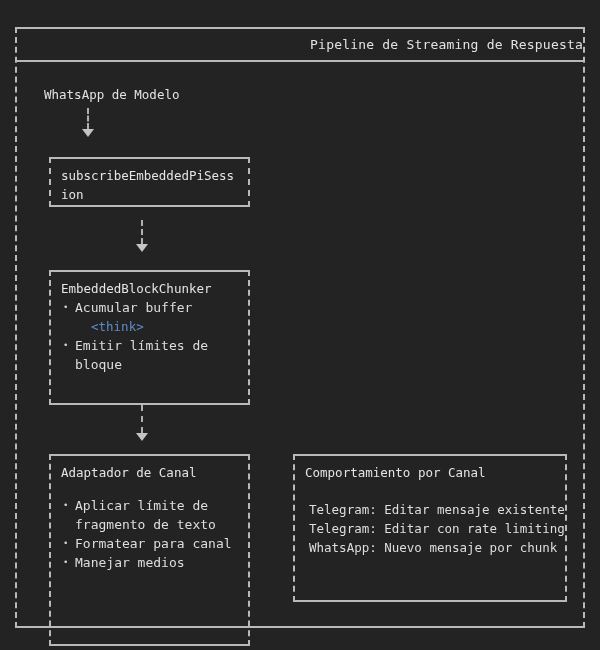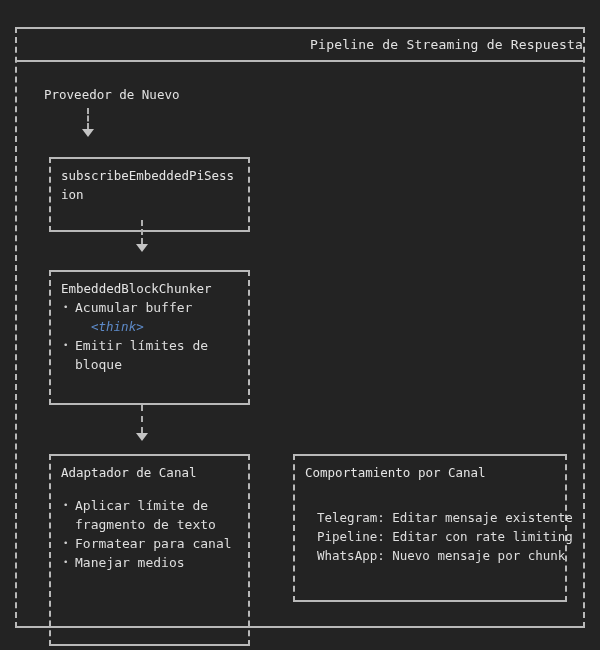--- a/index.html
+++ b/index.html
@@ -106,25 +106,24 @@
     top: 0;
     font-size: 9px;
     line-height: 19px;
     color: #d0d0d0;
   }
   .sub-line {
     font-size: 12.5px;
     line-height: 19px;
     padding-left: 30px;
     white-space: pre;
-    font-style: italic;
   }
   .tagged { color: #5d8ac8; }
 
-  .plain-list { margin: 12px; padding: 0; list-style: none; }
+  .plain-list { margin: 4px; padding: 0; list-style: none; }
   .plain-line {
     font-size: 12.5px;
     color: #dedede;
     line-height: 19px;
     white-space: pre;
   }
 
   
   .connector {
     position: absolute;
@@ -144,26 +143,26 @@
 <body>
 
 <div id="outer-frame">
 
   <div id="title-bar">
     <div id="title-text">Pipeline de Streaming de Respuesta</div>
   </div>
 
   <div id="canvas">
 
-    <div class="plain-node" style="left:27px; top:25px;">Proveedor de Nuevo</div>
+    <div class="plain-node" style="left:27px; top:25px;">WhatsApp de Modelo</div>
 
     <div class="connector" style="left:70px; top:46px; height:21px;"></div>
     <div class="arrowhead" style="left:65px; top:67px;"></div>
 
-    <div class="node-box" style="left:32px; top:95px; width:201px; height:75px;">
+    <div class="node-box" style="left:32px; top:95px; width:201px; height:50px;">
       <div class="node-title">subscribeEmbeddedPiSession</div>
     </div>
 
     <div class="connector" style="left:124px; top:158px; height:24px;"></div>
     <div class="arrowhead" style="left:119px; top:182px;"></div>
 
     <div class="node-box" style="left:32px; top:208px; width:201px; height:135px;">
       <div class="node-title">EmbeddedBlockChunker</div>
       <ul class="bullet-list">
         <li class="bullet-item">Acumular buffer</li>
@@ -183,19 +182,19 @@
         <li class="bullet-item">Formatear para canal</li>
         <li class="bullet-item">Manejar medios</li>
       </ul>
     </div>
 
     <div class="node-box" style="left:276px; top:392px; width:274px; height:148px;">
       <div class="node-title">Comportamiento por Canal</div>
       <div class="node-spacer"></div>
       <ul class="plain-list">
         <li class="plain-line">Telegram: Editar mensaje existente</li>
-        <li class="plain-line">Pipeline: Editar con rate limiting</li>
+        <li class="plain-line">Telegram: Editar con rate limiting</li>
         <li class="plain-line">WhatsApp: Nuevo mensaje por chunk</li>
       </ul>
     </div>
 
   </div>
 </div>
 
 </body></html>

